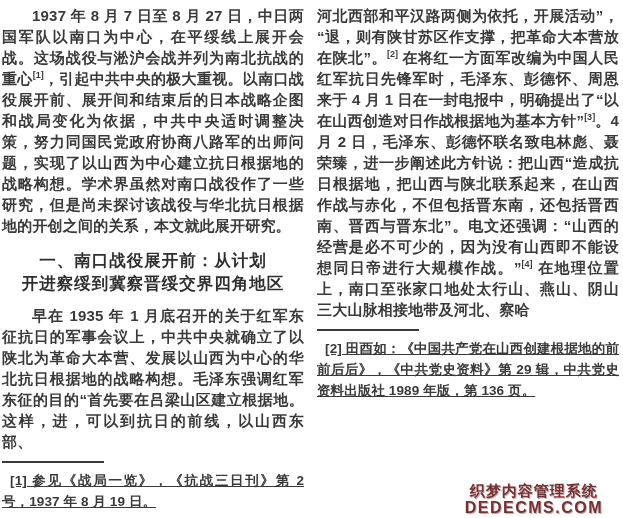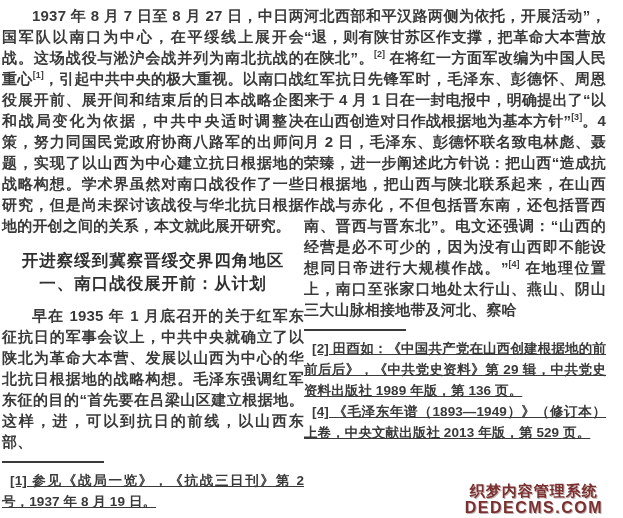--- a/index.html
+++ b/index.html
@@ -8,20 +8,21 @@
     background: #ffffff;
   }
   .page {
     position: relative;
     width: 623px;
     height: 518px;
     background: #ffffff;
     box-sizing: border-box;
     padding: 5px 2px 0 2px;
     display: flex;
+    gap: 13px;
     overflow: hidden;
     font-family: "Liberation Sans", "DejaVu Sans", sans-serif;
     color: #3a3a3a;
   }
   .col {
     width: 302px;
     flex: 0 0 302px;
   }
   p { margin: 0; }
   .body-text {
@@ -87,38 +88,37 @@
 </style>
 </head>
 <body>
 
 <div class="page">
 
   <div class="col">
     <p class="body-text indent"><span>1937 年 8 月 7 日至 8 月 27 日，中日两国军队以南口为中心，在平绥线上展开会战。这场战役与淞沪会战并列为南北抗战的重心</span><sup class="fnref">[1]</sup><span>，引起中共中央的极大重视。以南口战役展开前、展开间和结束后的日本战略企图和战局变化为依据，中共中央适时调整决策，努力同国民党政府协商八路军的出师问题，实现了以山西为中心建立抗日根据地的战略构想。学术界虽然对南口战役作了一些研究，但是尚未探讨该战役与华北抗日根据地的开创之间的关系，本文就此展开研究。</span></p>
 
     <div class="heading">
+      <span class="hl">一、南口战役展开前：从计划</span>
       <span class="hl">开进察绥到冀察晋绥交界四角地区</span>
-      <span class="hl">一、南口战役展开前：从计划</span>
     </div>
 
     <p class="body-text indent">早在 1935 年 1 月底召开的关于红军东征抗日的军事会议上，中共中央就确立了以陕北为革命大本营、发展以山西为中心的华北抗日根据地的战略构想。毛泽东强调红军东征的目的“首先要在吕梁山区建立根据地。这样，进，可以到抗日的前线，以山西东部、</p>
 
     <div class="fn-rule"></div>
 
     <p class="footnote">[1] 参见《战局一览》，《抗战三日刊》第 2 号，1937 年 8 月 19 日。</p>
   </div>
 
   <div class="col">
     <p class="body-text"><span>河北西部和平汉路两侧为依托，开展活动”，“退，则有陕甘苏区作支撑，把革命大本营放在陕北”。</span><sup class="fnref">[2]</sup><span> 在将红一方面军改编为中国人民红军抗日先锋军时，毛泽东、彭德怀、周恩来于 4 月 1 日在一封电报中，明确提出了“以在山西创造对日作战根据地为基本方针”</span><sup class="fnref">[3]</sup><span>。4 月 2 日，毛泽东、彭德怀联名致电林彪、聂荣臻，进一步阐述此方针说：把山西“造成抗日根据地，把山西与陕北联系起来，在山西作战与赤化，不但包括晋东南，还包括晋西南、晋西与晋东北”。电文还强调：“山西的经营是必不可少的，因为没有山西即不能设想同日帝进行大规模作战。”</span><sup class="fnref">[4]</sup><span> 在地理位置上，南口至张家口地处太行山、燕山、阴山三大山脉相接地带及河北、察哈</span></p>
 
     <div class="fn-rule"></div>
 
     <p class="footnote">[2]  田酉如：《中国共产党在山西创建根据地的前前后后》，《中共党史资料》第 29 辑，中共党史资料出版社 1989 年版，第 136 页。</p>
-    <p class="footnote">[4] 《毛泽东年谱（1893—1949）》（修订本）上卷，中央文献出版社 2013 年版，第 529 页。</p>
   </div>
 
   <div class="watermark" style="color: rgb(123, 47, 47);">
     <div class="zh">织梦内容管理系统</div>
     <div class="en">DEDECMS.COM</div>
   </div>
 
 </div>
 
 </body></html>

